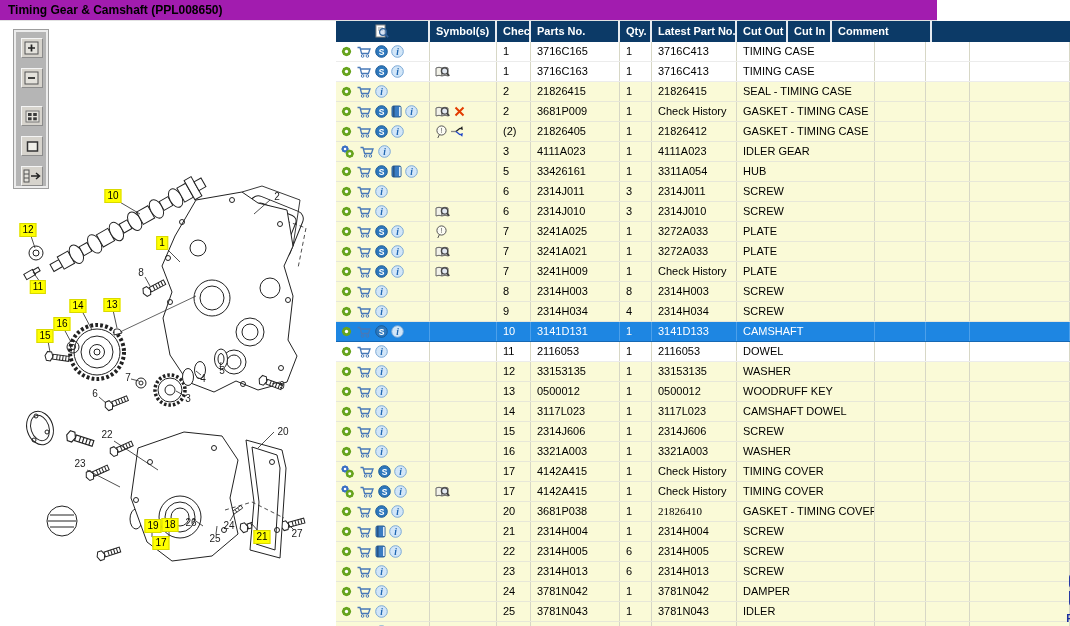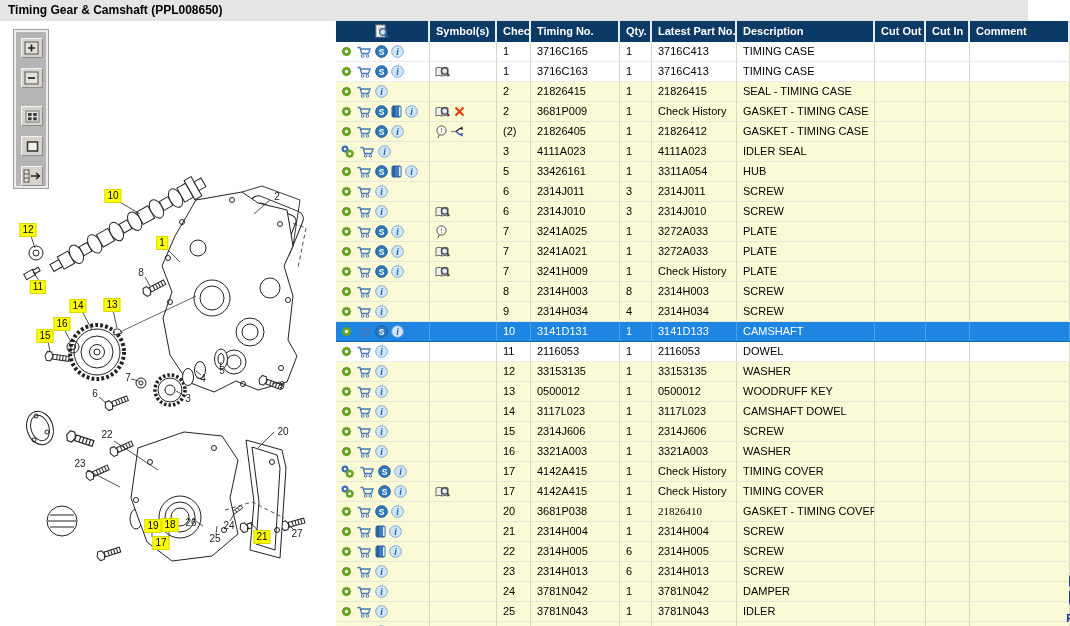--- a/index.html
+++ b/index.html
@@ -1,20 +1,20 @@
 <!DOCTYPE html>
 <html><head>
 <meta charset="utf-8">
 <style>
   html,body{margin:0;padding:0;background:#fff;}
   #app{position:relative;width:1070px;height:626px;background:#fff;overflow:hidden;
        font-family:"Liberation Sans",sans-serif;-webkit-font-smoothing:antialiased;}
 
   
-  .titlebar{position:absolute;left:0;top:0;width:1028px;height:21px;background:#e5e5e5;
+  .titlebar{position:absolute;left:0;top:0;width:937px;height:21px;background:#a21caf;
             border-bottom:1px solid #e2e2e2;box-sizing:border-box;}
   .titlebar .t{position:absolute;left:8px;top:3px;font-size:12px;font-weight:bold;color:#000;}
 
   
   .diagram{position:absolute;left:0;top:21px;width:336px;height:605px;background:#fff;}
   .diagram svg.art{position:absolute;left:0;top:0;}
 
   
   .vtoolbar{position:absolute;left:14px;top:9px;width:34px;height:158px;background:#b5b5b5;
             border:2px solid #ececec;outline:1px solid #9e9e9e;box-sizing:border-box;}
@@ -306,24 +306,23 @@
               <rect x="2" y="1" width="9" height="12" fill="#fff" stroke="#8a8a8a"></rect>
               <line x1="4" y1="4" x2="9" y2="4" stroke="#9a9a9a"></line>
               <line x1="4" y1="6" x2="9" y2="6" stroke="#9a9a9a"></line>
               <circle cx="9" cy="8" r="3.4" fill="rgba(170,195,230,.5)" stroke="#2f5f98" stroke-width="1.2"></circle>
               <line x1="11.4" y1="10.4" x2="14.2" y2="13.2" stroke="#2f5f98" stroke-width="1.8"></line>
             </svg>
           </span>
         </div>
         <div class="th" style="width: 67px;">Symbol(s)</div>
         <div class="th" style="width: 34px;">Check</div>
-        <div class="th" style="width: 89px;">Timing No.</div>
+        <div class="th" style="width: 89px;">Parts No.</div>
         <div class="th" style="width: 32px;">Qty.</div>
         <div class="th" style="width: 85px;">Latest Part No.</div>
-        <div class="th" style="width: 138px;">Description</div>
         <div class="th" style="width: 51px;">Cut Out</div>
         <div class="th" style="width: 44px;">Cut In</div>
         <div class="th" style="width: 100px;">Comment</div>
       </div>
     <div>
         <div class="trow white">
           <div class="cell ic" style="width: 94px;">
             <span class="icon">
               <svg width="13" height="13" viewBox="0 0 14 14">
                 <g fill="#67a41e">
@@ -607,21 +606,21 @@
                 <circle cx="6.5" cy="6.5" r="5.8" fill="#d2e6f8" stroke="#7aa8d6"></circle>
                 <text x="6.5" y="9.8" text-anchor="middle" font-size="9.5" font-weight="bold" font-style="italic" fill="#1f66b0" font-family="Liberation Serif,serif">i</text>
               </svg>
             </span>
           </div>
           <div class="cell sym" style="width: 67px;"></div>
           <div class="cell" style="width: 34px;">3</div>
           <div class="cell" style="width: 89px;">4111A023</div>
           <div class="cell" style="width: 32px;">1</div>
           <div class="cell" style="width: 85px;">4111A023</div>
-          <div class="cell" style="width: 138px;">IDLER SEAL</div>
+          <div class="cell" style="width: 138px;">IDLER GEAR</div>
           <div class="cell" style="width: 51px;"></div>
           <div class="cell" style="width: 44px;"></div>
           <div class="cell" style="width: 100px;"></div>
         </div>
         <div class="trow yellow">
           <div class="cell ic" style="width: 94px;">
             <span class="icon">
               <svg width="13" height="13" viewBox="0 0 14 14">
                 <g fill="#67a41e">
                   <rect x="3" y="3" width="8" height="8" rx="1.5"></rect>

